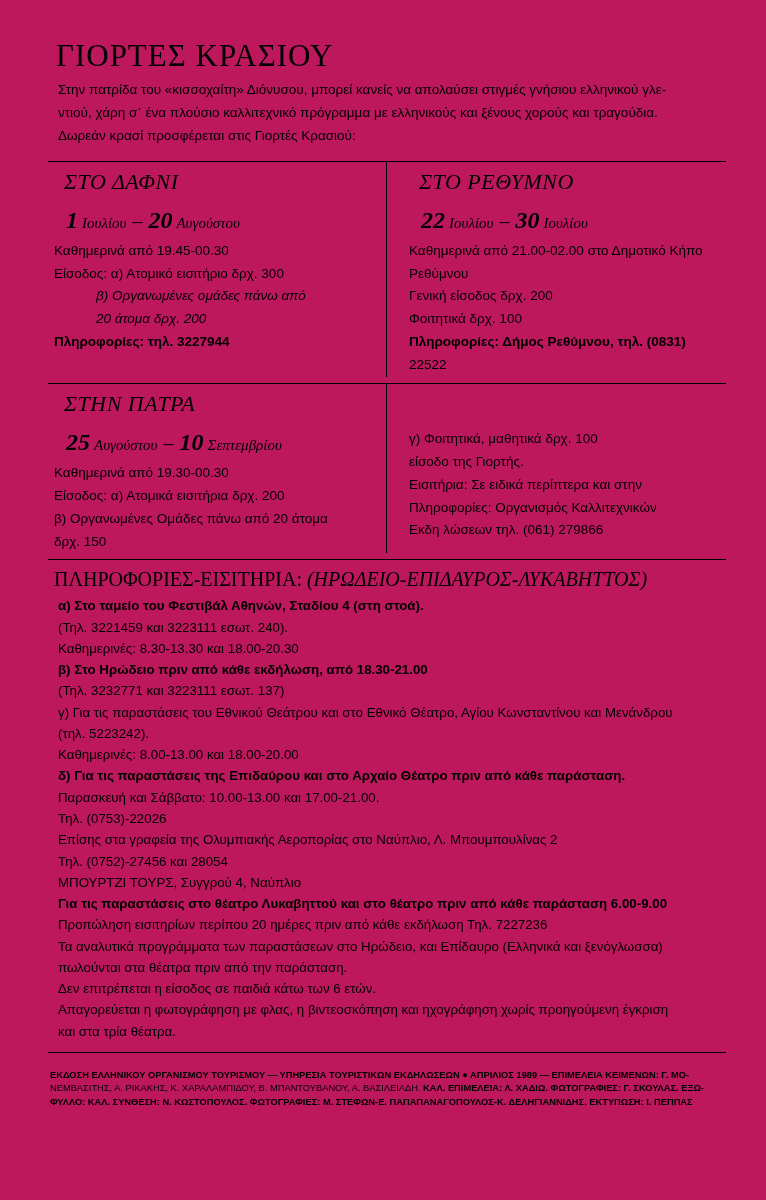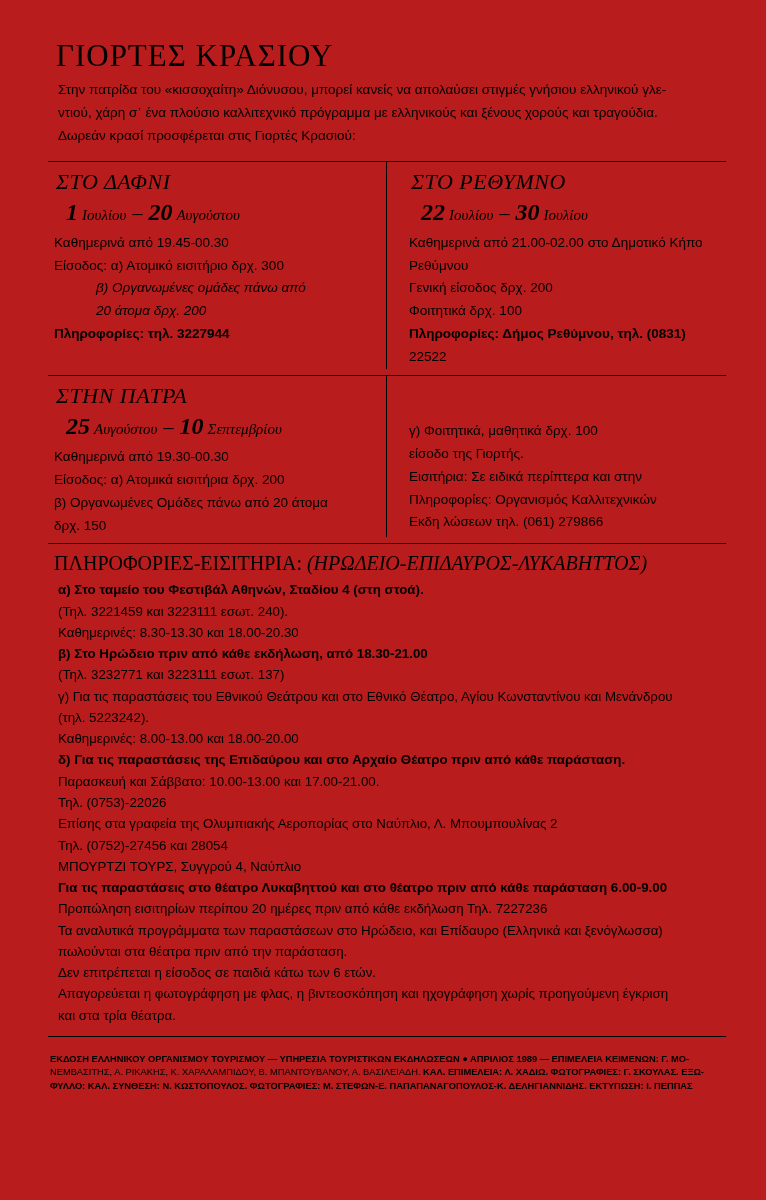--- a/index.html
+++ b/index.html
@@ -14,21 +14,21 @@
     color: #000000;
     position: relative;
     overflow: hidden;
   }
   .page {
     position: relative;
     width: 766px;
     height: 1200px;
     box-sizing: border-box;
     padding: 30px 40px 0 48px;
-    background: #b91c1c;
+    background: #be185d;
   }
   .main-title {
     font-family: "Liberation Serif", serif;
     font-size: 31px;
     letter-spacing: 1px;
     font-weight: normal;
     margin: 8px 0 6px 8px;
   }
   .intro {
     font-size: 13.5px;
@@ -57,27 +57,27 @@
     border-right: 1.2px solid #000;
   }
   .col-right {
     width: 50%;
     padding-left: 16px;
   }
   .city-title {
     font-family: "Liberation Serif", serif;
     font-style: italic;
     font-size: 22px;
-    margin: 7px 0 2px 8px;
+    margin: 7px 0 2px 16px;
     letter-spacing: 0.5px;
   }
   .daterange {
     font-family: "Liberation Serif", serif;
     font-style: italic;
-    margin: 4px 0 6px 18px;
+    margin: 12px 0 6px 18px;
     white-space: nowrap;
   }
   .daterange .num {
     font-size: 24px;
     font-weight: bold;
     font-style: italic;
   }
   .daterange .word {
     font-size: 15px;
     font-style: italic;

